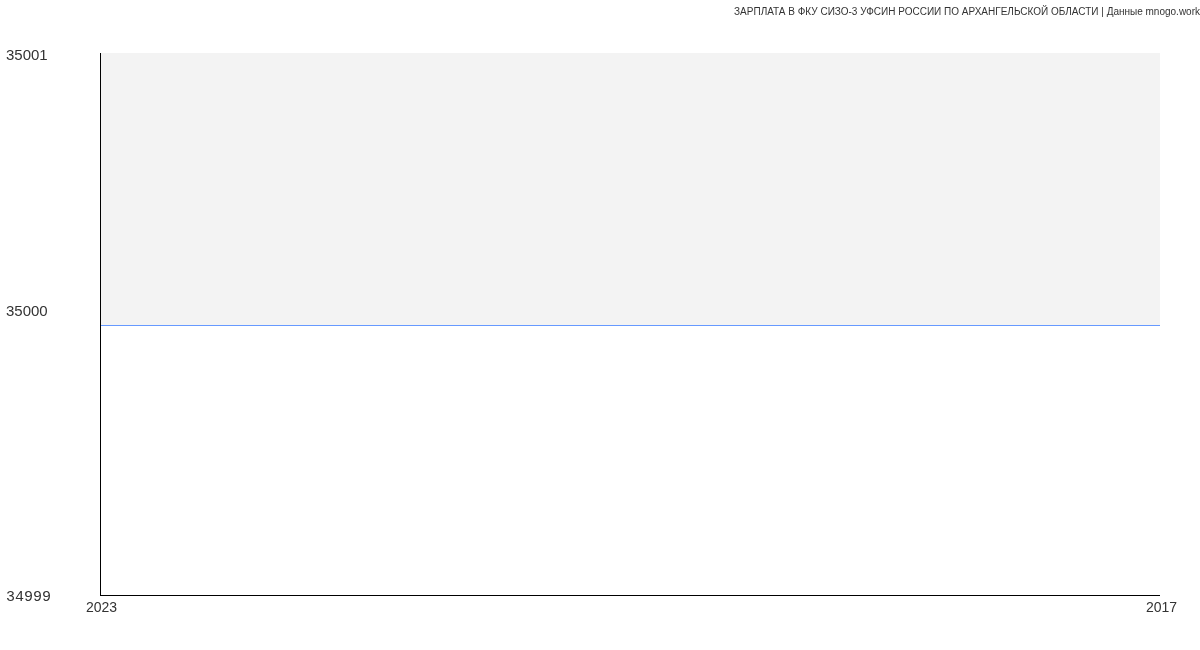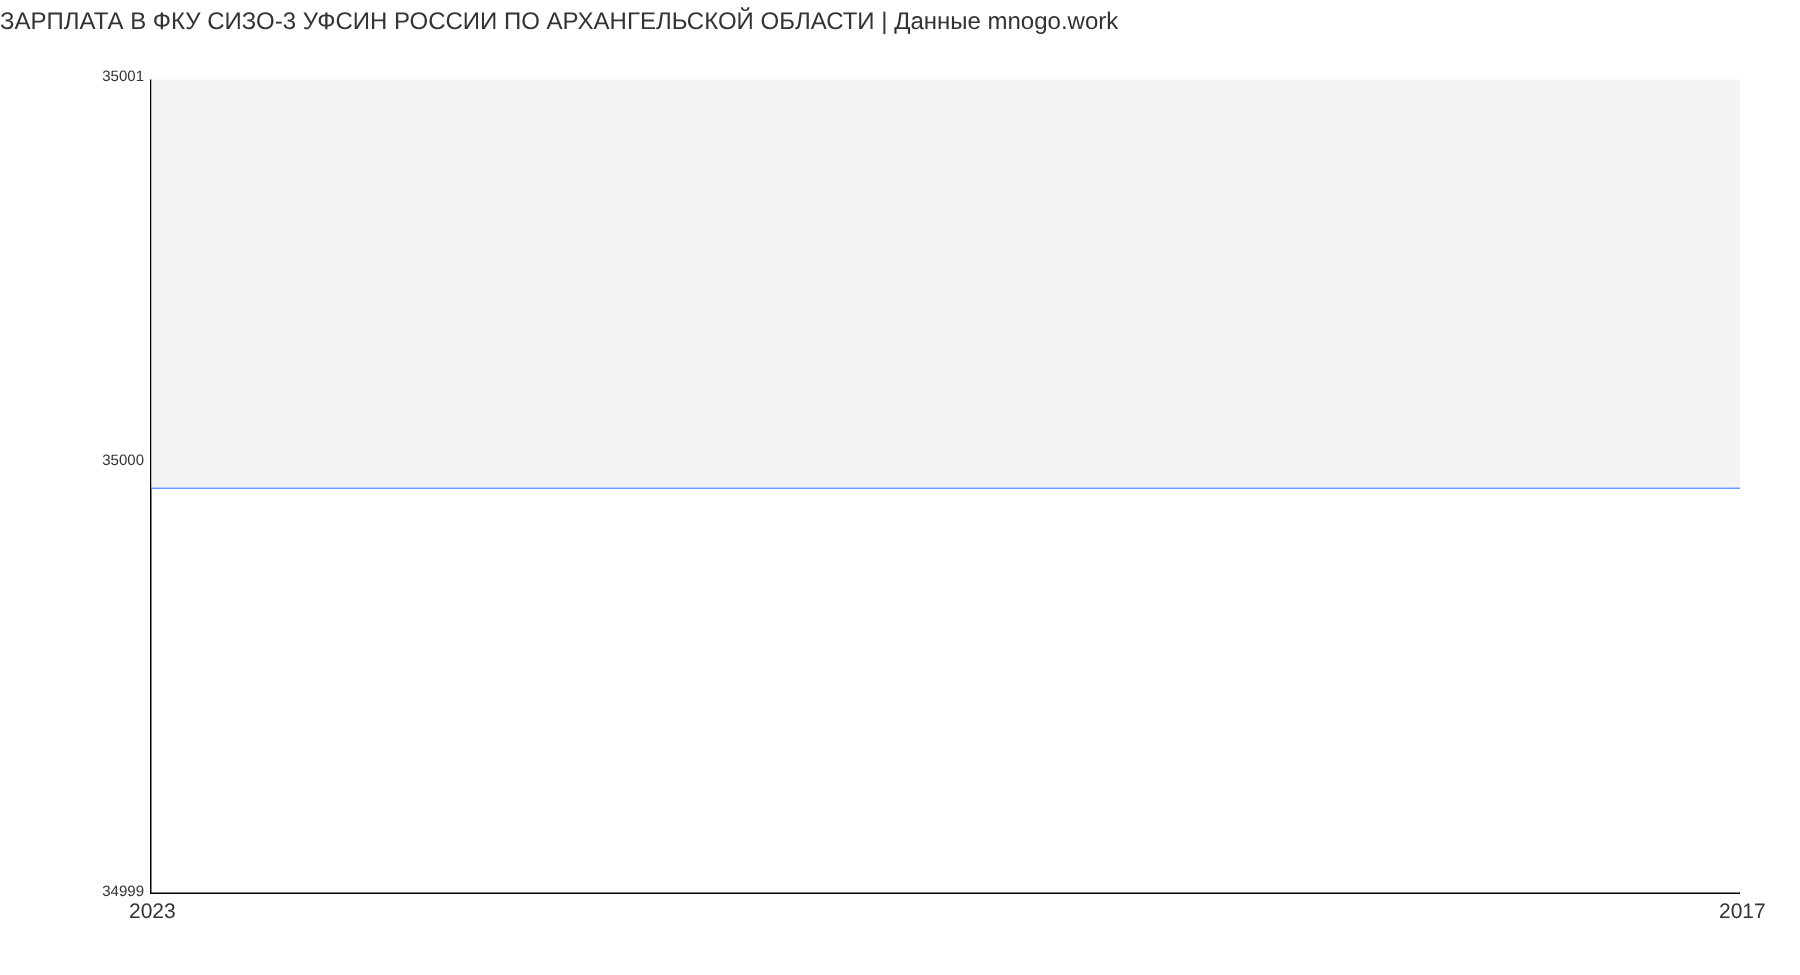--- a/index.html
+++ b/index.html
@@ -12,22 +12,22 @@
   .chart-wrap {
     position: relative;
     width: 1200px;
     height: 650px;
   }
   .chart-title {
     position: absolute;
     top: 6px;
     left: 0;
     right: 0;
-    text-align: left;
-    font-size: 16px;
+    text-align: right;
+    font-size: 10px;
     color: #333;
   }
   .plot-frame {
     position: absolute;
     left: 100px;
     top: 53px;
     width: 1060px;
     height: 543px;
     border-left: 1px solid #000;
     border-bottom: 1px solid #000;
@@ -43,44 +43,43 @@
   .plot-line {
     position: absolute;
     left: 0;
     right: 0;
     height: 0;
     border-top: 1px solid #6699ff;
   }
   .y-tick {
     position: absolute;
     right: 1104px; 
-    font-size: 10px;
+    font-size: 15px;
     color: #333;
-    text-align: right;
     width: 90px;
     line-height: 1;
   }
   .x-tick {
     position: absolute;
     top: 600px;
     font-size: 14px;
     color: #333;
     line-height: 1;
   }
 </style>
 </head>
 <body>
 
 <div class="chart-wrap">
 
   <div class="chart-title">ЗАРПЛАТА В ФКУ СИЗО-3 УФСИН РОССИИ ПО АРХАНГЕЛЬСКОЙ ОБЛАСТИ | Данные mnogo.work</div>
 
   <div class="y-tick" style="top:47px;">35001</div>
   <div class="y-tick" style="top:303px;">35000</div>
-  <div class="y-tick" style="top:590px;">34999</div>
+  <div class="y-tick" style="top:590px;font-family:Liberation Mono, monospace;">34999</div>
 
   <div class="x-tick" style="left:86px;">2023</div>
   <div class="x-tick" style="left:1146px;">2017</div>
 
   <div class="plot-frame">
     <div class="plot-fill-top" id="fill-top" style="height: 271.5px; background: rgb(243, 243, 243);"></div>
     <div class="plot-line" id="data-line" style="top: 271.5px; border-top-color: rgb(102, 153, 255);"></div>
   </div>
 
 </div>

